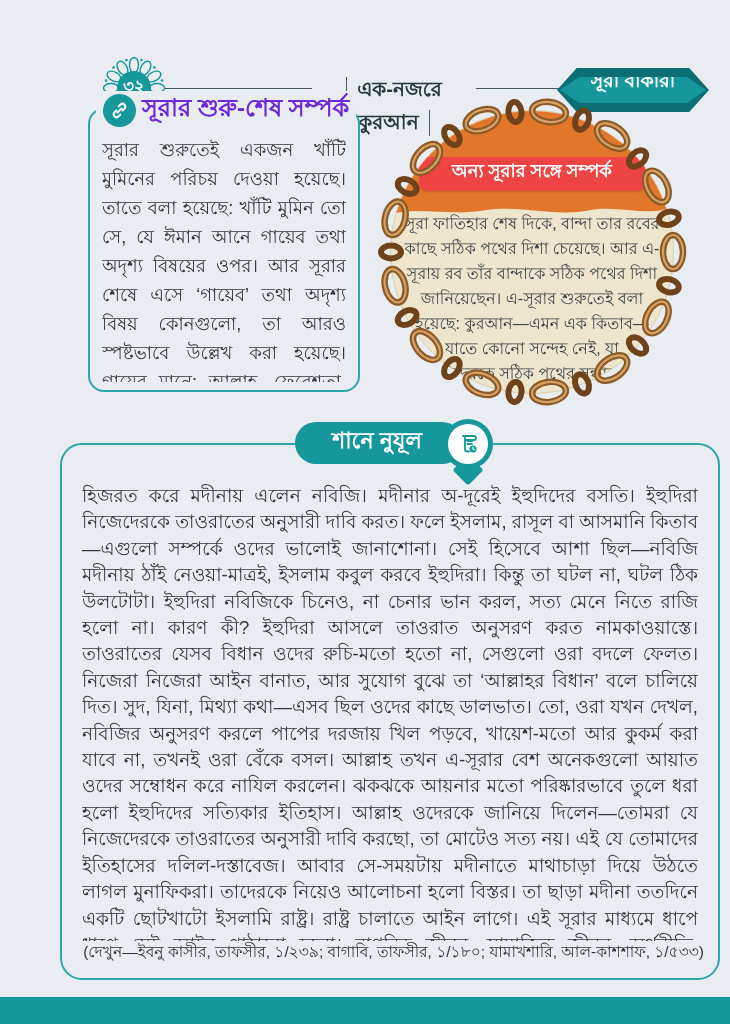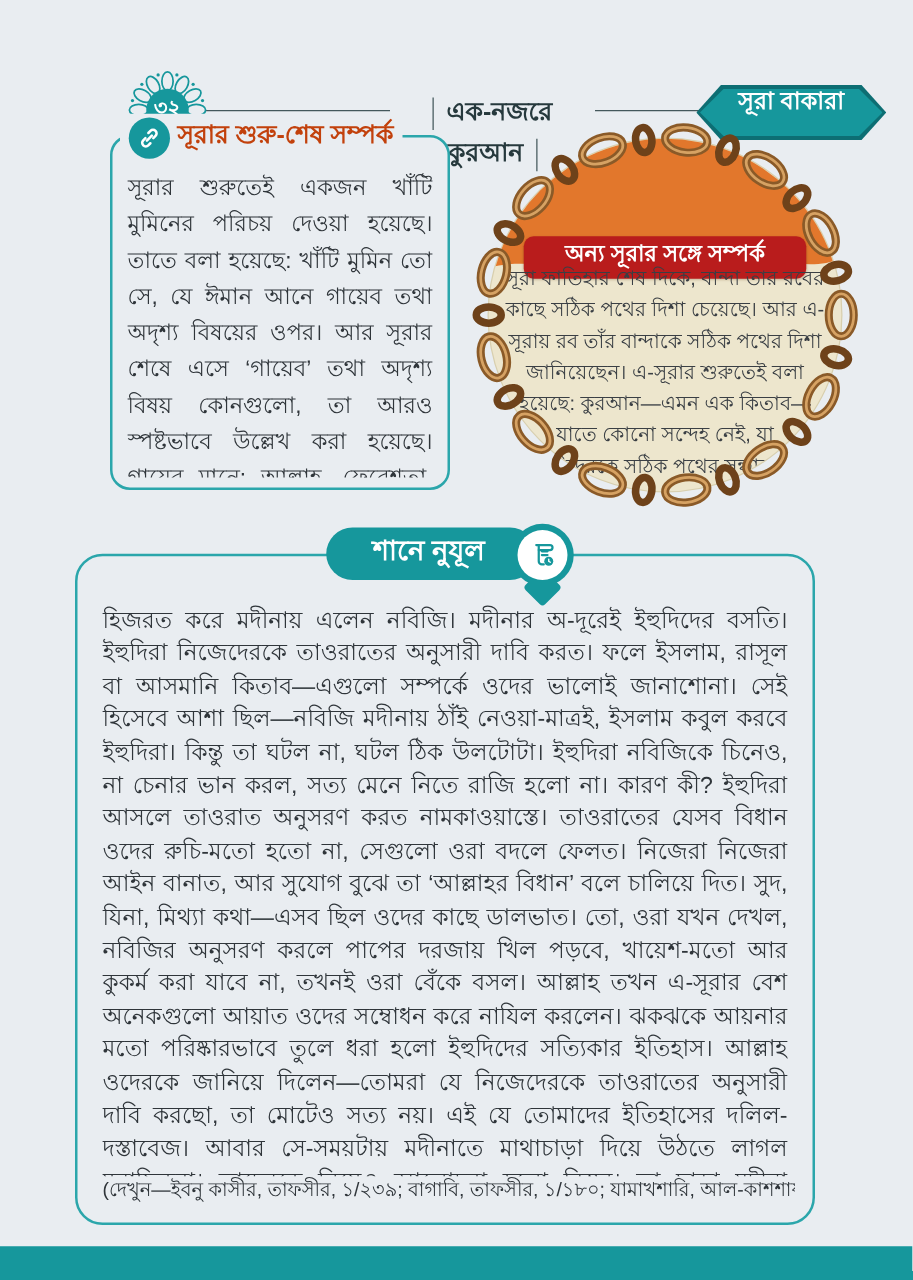--- a/index.html
+++ b/index.html
@@ -32,73 +32,72 @@
     border-left:1.6px solid #44585c; border-right:1.6px solid #44585c;
     padding:1px 10px 3px 10px;
   }
   .hex-badge-outer {
     position:absolute; left:543px; top:38px; width:152px; height:44px;
     background:#0d6e73;
     clip-path:polygon(0 50%, 13% 0, 87% 0, 100% 50%, 87% 100%, 13% 100%);
     display:flex; align-items:center; justify-content:center;
   }
   .hex-badge-inner {
-    width:146px; height:38px; background:#16979c;
+    width:146px; height:26px; background:#16979c;
     clip-path:polygon(0 50%, 13% 0, 87% 0, 100% 50%, 87% 100%, 13% 100%);
     display:flex; align-items:center; justify-content:center;
     color:#fff; font-size:19px; font-weight:bold; padding-bottom:16px;
   }
 
   
   .start-end-box {
     position:absolute; left:88px; top:108px; width:272px; height:284px;
     border:2px solid #2ba6ab; border-radius:16px;
   }
   .start-end-title {
     position:absolute; top:-19px; left:6px; height:38px;
     display:flex; align-items:center; gap:6px;
     background:#e9edf1; padding:0 7px;
   }
   .start-end-title .icon-circle {
     width:33px; height:33px; border-radius:50%; background:#16979c;
     display:flex; align-items:center; justify-content:center; flex:0 0 auto;
   }
   .start-end-title .label {
-    font-size:20px; font-weight:bold; color:#c2410c; white-space:nowrap; padding-bottom:3px;
+    font-size:24px; font-weight:bold; color:#6d28d9; white-space:nowrap; padding-bottom:3px;
   }
   .start-end-body {
     position:absolute; left:12px; right:12px; top:26px; bottom:8px;
     font-size:18px; line-height:29px; text-align:justify; color:#2f353a;
     overflow:hidden;
   }
 
   
   .relation-circle { position:absolute; left:376px; top:96px; width:312px; height:312px; }
   .relation-inner {
     position:absolute; inset:14px; border-radius:50%;
     background:#ede6cd; overflow:hidden; border:1px solid #d8cfae;
   }
   .relation-cap { position:absolute; inset:0; width:100%; height:100%; }
   .relation-title {
     position:absolute; top:46px; left:50%; transform:translateX(-50%);
-    width:226px; height:34px; background:#b91c1c; border-radius:8px;
+    width:226px; height:34px; background:#ef4444; border-radius:8px;
     display:flex; align-items:center; justify-content:center;
     color:#fff; font-size:18px; font-weight:bold; white-space:nowrap; padding-bottom:3px;
     box-shadow:0 1px 2px rgba(90,40,0,.25);
-    margin-top:32px;
   }
   .relation-body {
     position:absolute; top:100px; left:50%; transform:translateX(-50%);
     width:256px; text-align:center; font-size:16px; line-height:25px; color:#3a3f44;
   }
   .chain-svg { position:absolute; left:-10px; top:-10px; width:332px; height:332px; }
 
   
   .main-box {
-    position:absolute; left:60px; top:443px; width:592px; height:537px;
+    position:absolute; left:60px; top:443px; width:660px; height:537px;
     border:2px solid #2ba6ab; border-radius:22px;text-decoration:underline;
   }
   .shane-header {
     position:absolute; top:-24px; left:50%; transform:translateX(-50%);
     width:190px; height:44px;
   }
   .shane-pill {
     position:absolute; left:0; top:1px; width:168px; height:42px;
     background:#16979c; border-radius:22px;
     display:flex; align-items:center; justify-content:center;

